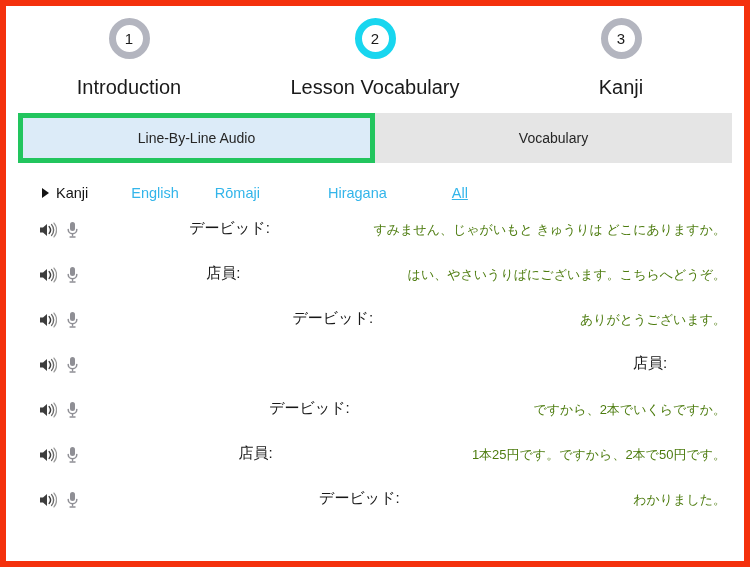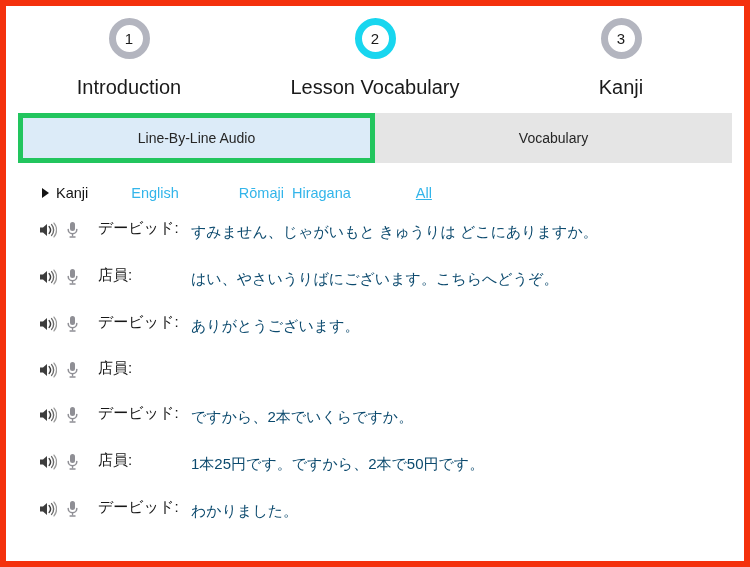--- a/index.html
+++ b/index.html
@@ -101,50 +101,51 @@
     gap: 7px;
   }
   .caret {
     width: 0; height: 0;
     border-top: 5px solid transparent;
     border-bottom: 5px solid transparent;
     border-left: 7px solid #141414;
     display: inline-block;
   }
   .f-english  { margin-left: 35px; }
-  .f-romaji   { margin-left: 52px; }
-  .f-hiragana { }
+  .f-romaji   { margin-left: 28px; }
+  .f-hiragana { margin-left: 60px; }
   .f-all      { margin-left: 57px; text-decoration: underline; }
 
   
   .dialogue { padding: 14px 0 0 0; }
   .line {
     display: flex;
     align-items: flex-start;
     padding: 0 18px 0 32px;
     margin-bottom: 21px;
+    justify-content: space-between;
   }
   .icons {
     display: flex;
     align-items: center;
     gap: 9px;
     flex: 0 0 auto;
     padding-top: 2px;
   }
   .ico { display: block; }
   .speaker-name {
     flex: 0 0 112px;
     font-size: 15px;
     color: #171717;
     padding-left: 19px;
     white-space: nowrap;
   }
   .utterance {
-    font-size: 15px;
-    color: #0c4a6e;
+    font-size: 13px;
+    color: #4d7c0f;
     line-height: 1.72;
     max-width: 490px;
   }
 </style>
 </head>
 <body>
 
 <div id="page">
 
   <div class="stepper">

